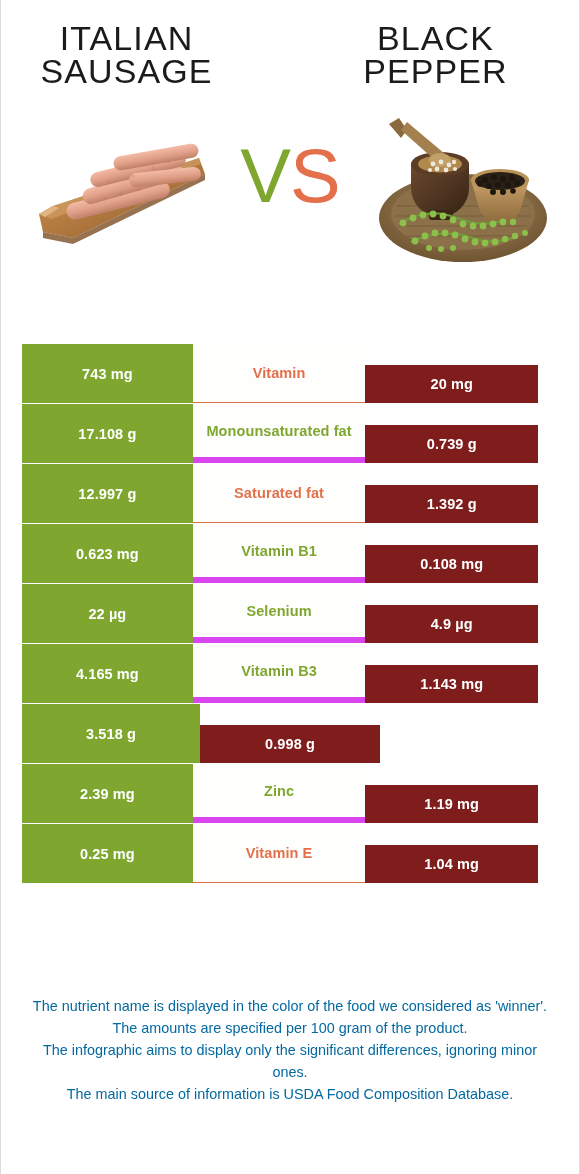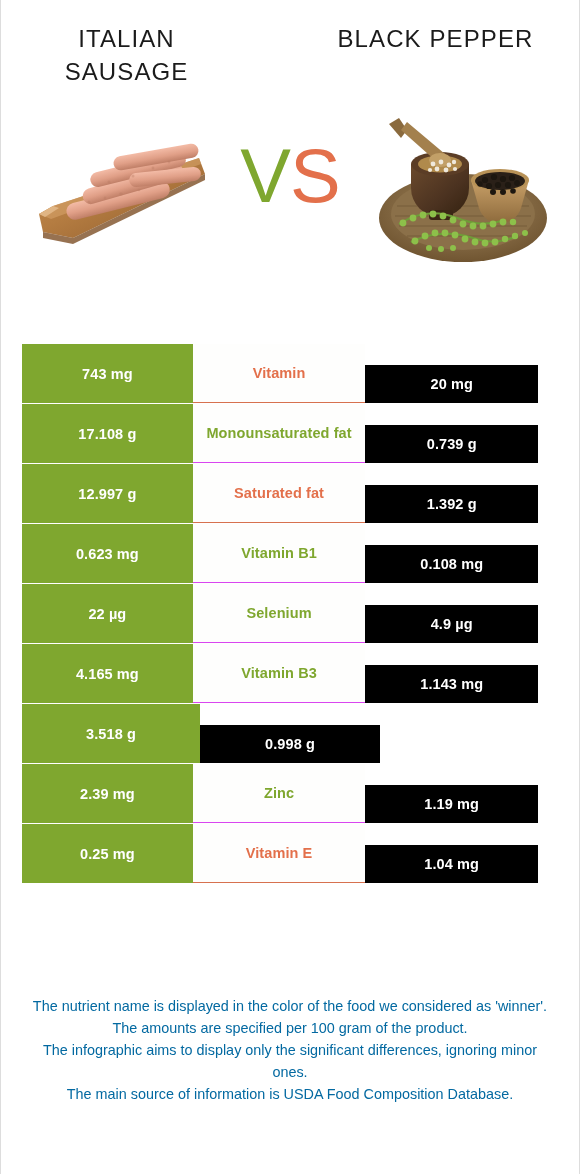--- a/index.html
+++ b/index.html
@@ -28,21 +28,21 @@
     display: flex;
     padding-top: 22px;
   }
   .title-col {
     width: 50%;
     text-align: center;
   }
   .title-text {
     font-family: "Liberation Sans", sans-serif;
     font-weight: 300;
-    font-size: 24px;
+    font-size: 34px;
     line-height: 33px;
     letter-spacing: 1.1px;
     color: #1b1b1b;
     text-transform: uppercase;
     display: block;
     padding: 0 18px;
   }
   .title-col.left .title-text { padding-right: 56px; }
   .title-col.right .title-text { padding-left: 20px; }
 
@@ -101,25 +101,25 @@
     width: 178px;
     background: #7fa72f;
     color: #ffffff;
   }
   .cell-mid {
     width: 180px;
     background: #fefefd;
     font-weight: 600;
     font-size: 14.5px;
   }
-  .cell-mid.win-green  { color: #7fa72f; border-bottom: 1px solid #d946ef; }
+  .cell-mid.win-green  { color: #7fa72f; border-bottom: 6px solid #d946ef; }
   .cell-mid.win-orange { color: #e3704b; border-bottom: 1px solid #d7714f; }
   .cell-right {
     width: 180px;
-    background: #000000;
+    background: #7f1d1d;
     color: #ffffff;
     margin-top: 21px;
   }
 
   
   .footer {
     position: absolute;
     left: 0;
     right: 0;
     top: 995px;

